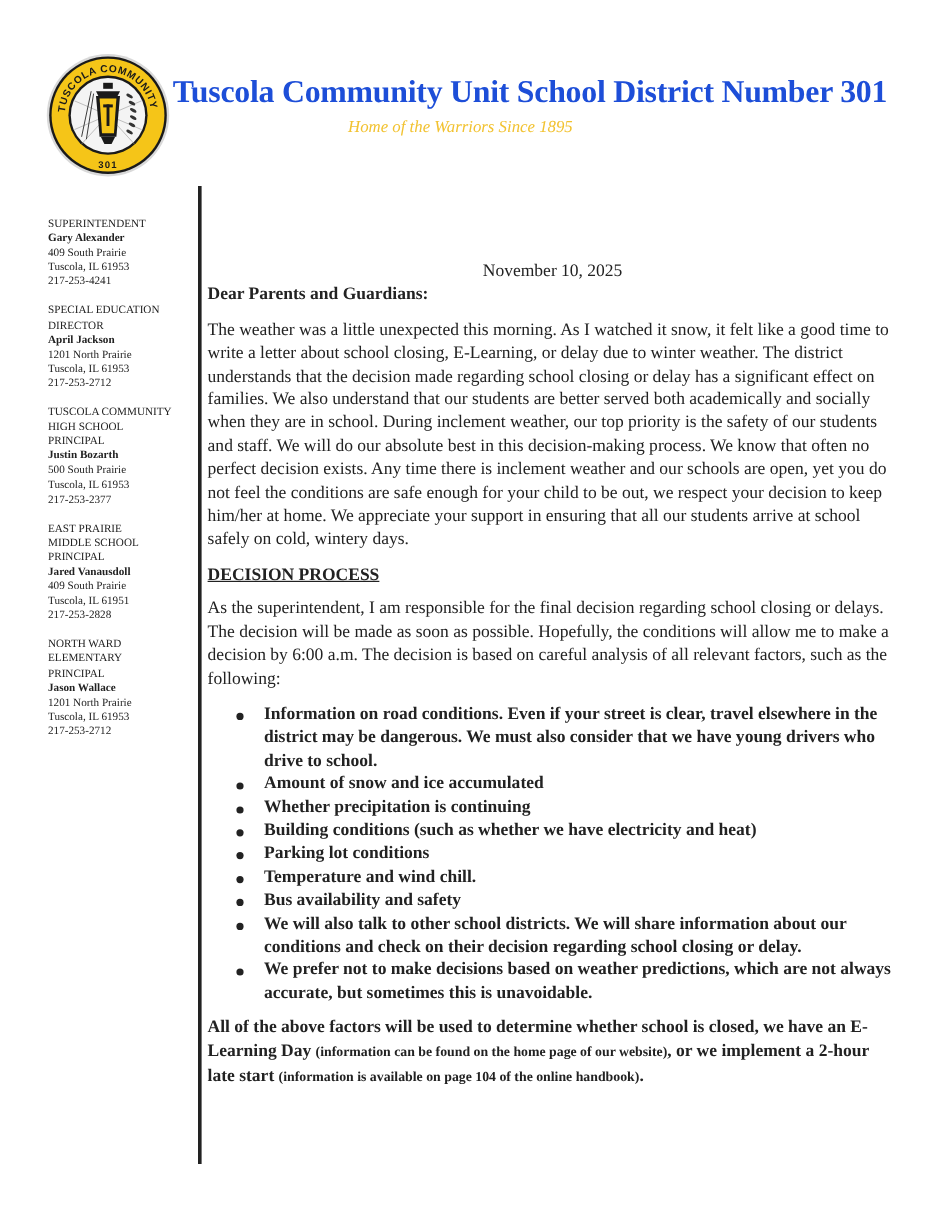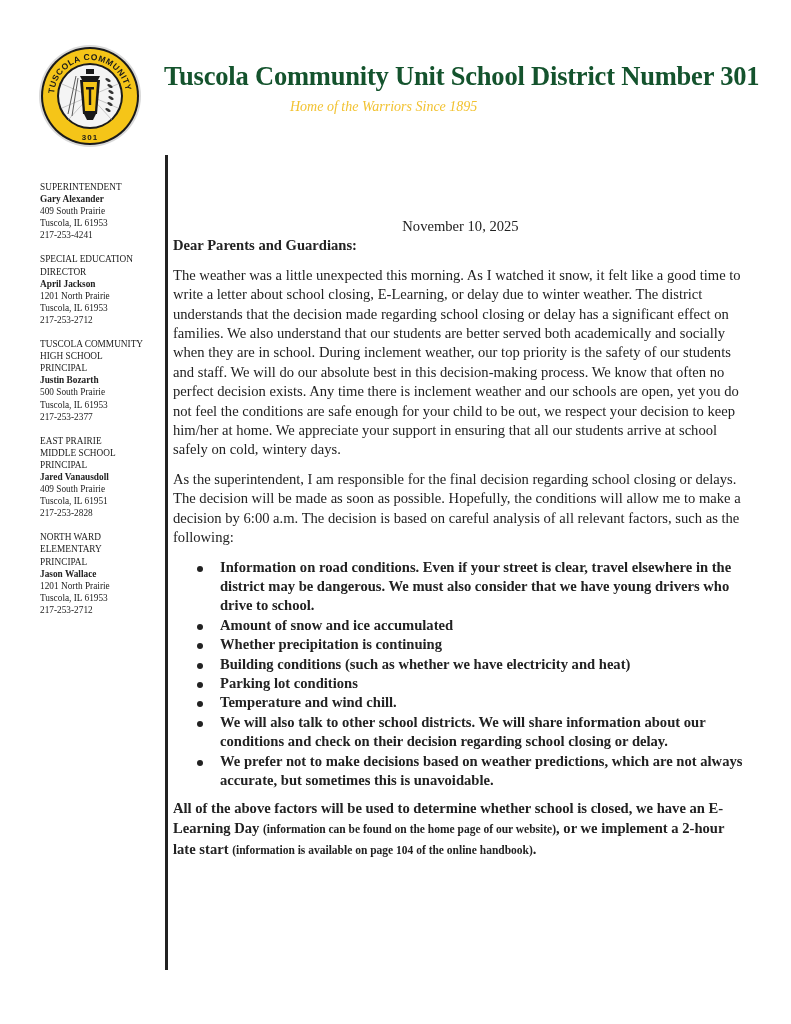--- a/index.html
+++ b/index.html
@@ -17,28 +17,28 @@
     }
     .logo {
       position: absolute;
       left: 38px;
       top: 44px;
       width: 104px;
       height: 104px;
     }
     .header-title {
       position: absolute;
-      left: 164px;
+      left: 144px;
       top: 60px;
       width: 570px;
       font-family: "Liberation Serif", serif;
       font-weight: bold;
       font-size: 26.5px;
       line-height: 32px;
-      color: #14532d;
+      color: #1d4ed8;
       white-space: nowrap;
       letter-spacing: -0.2px;
     }
     .header-subtitle {
       position: absolute;
       left: 290px;
       top: 93px;
       font-family: "Liberation Serif", serif;
       font-style: italic;
       font-size: 14px;
@@ -231,27 +231,29 @@
     <div>217-253-2712</div>
   </div>
 </div>
 
 <div class="divider"></div>
 
 <div class="main">
   <div class="date">November 10, 2025</div>
   <div class="salutation">Dear Parents and Guardians:</div>
   <p>The weather was a little unexpected this morning. As I watched it snow, it felt like a good time to write a letter about school closing, E-Learning, or delay due to winter weather. The district understands that the decision made regarding school closing or delay has a significant effect on families.  We also understand that our students are better served both academically and socially when they are in school. During inclement weather, our top priority is the safety of our students and staff. We will do our absolute best in this decision-making process. We know that often no perfect decision exists. Any time there is inclement weather and our schools are open, yet you do not feel the conditions are safe enough for your child to be out, we respect your decision to keep him/her at home. We appreciate your support in ensuring that all our students arrive at school safely on cold, wintery days.</p>
+  <div class="section-heading">DECISION PROCESS</div>
   <p>As the superintendent, I am responsible for the final decision regarding school closing or delays. The decision will be made as soon as possible. Hopefully, the conditions will allow me to make a decision by 6:00 a.m. The decision is based on careful analysis of all relevant factors, such as the following:</p>
   <ul class="factors">
     <li><span class="bullet"></span><span>Information on road conditions.  Even if your street is clear, travel elsewhere in the district may be dangerous. We must also consider that we have young drivers who drive to school.</span></li>
     <li><span class="bullet"></span><span>Amount of snow and ice accumulated</span></li>
     <li><span class="bullet"></span><span>Whether precipitation is continuing</span></li>
     <li><span class="bullet"></span><span>Building conditions (such as whether we have electricity and heat)</span></li>
     <li><span class="bullet"></span><span>Parking lot conditions</span></li>
     <li><span class="bullet"></span><span>Temperature and wind chill.</span></li>
+    <li><span class="bullet"></span><span>Bus availability and safety</span></li>
     <li><span class="bullet"></span><span>We will also talk to other school districts. We will share information about our conditions and check on their decision regarding school closing or delay.</span></li>
     <li><span class="bullet"></span><span>We prefer not to make decisions based on weather predictions, which are not always accurate, but sometimes this is unavoidable.</span></li>
   </ul>
   <div class="closing">
     <span>All of the above factors will be used to determine whether school is closed, we have an E-Learning Day </span><span class="small">(information can be found on the home page of our website)</span><span>, or we implement a 2-hour late start </span><span class="small">(information is available on page 104 of the online handbook)</span><span>.</span>
   </div>
 </div>
 
 </body></html>

